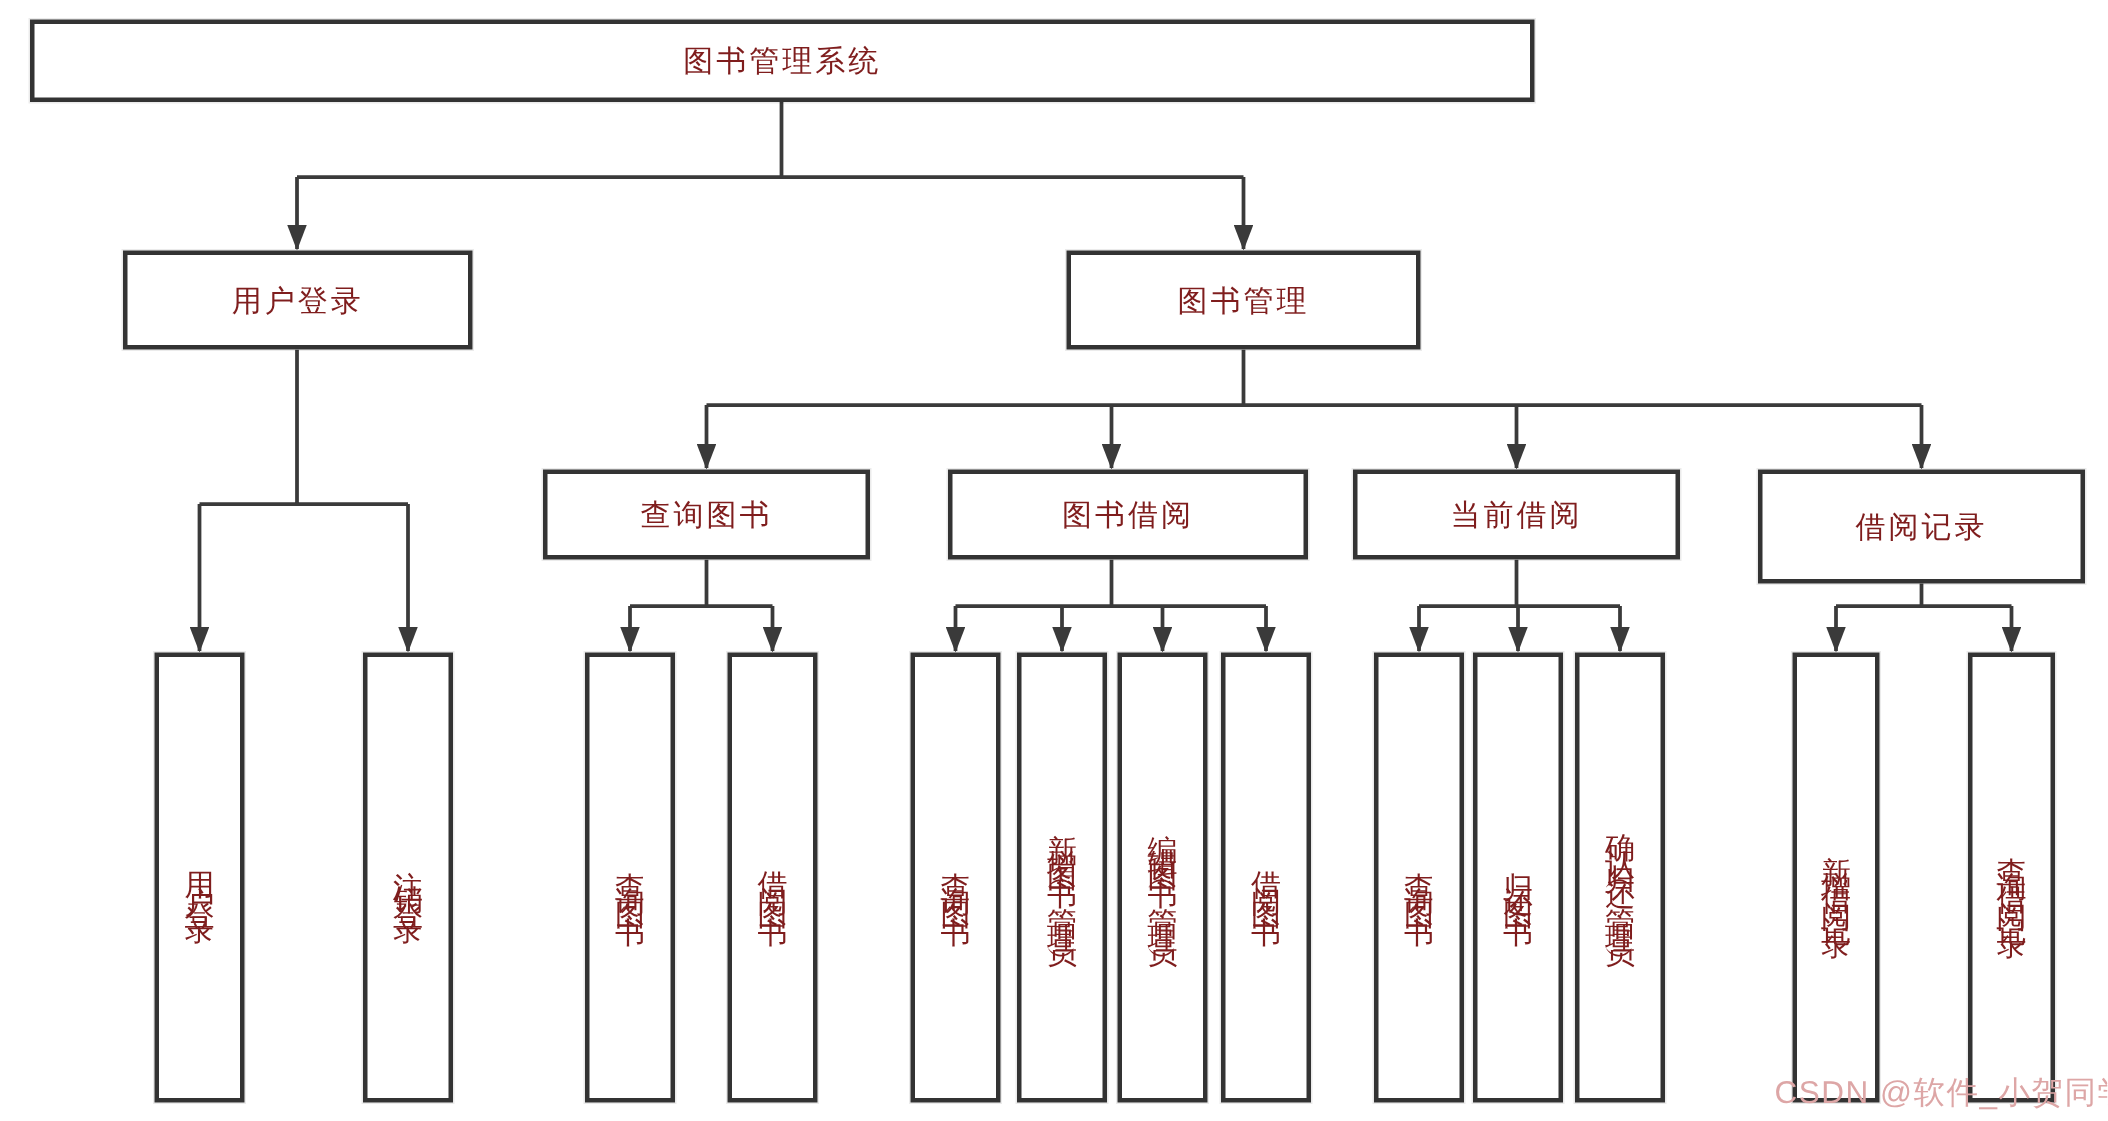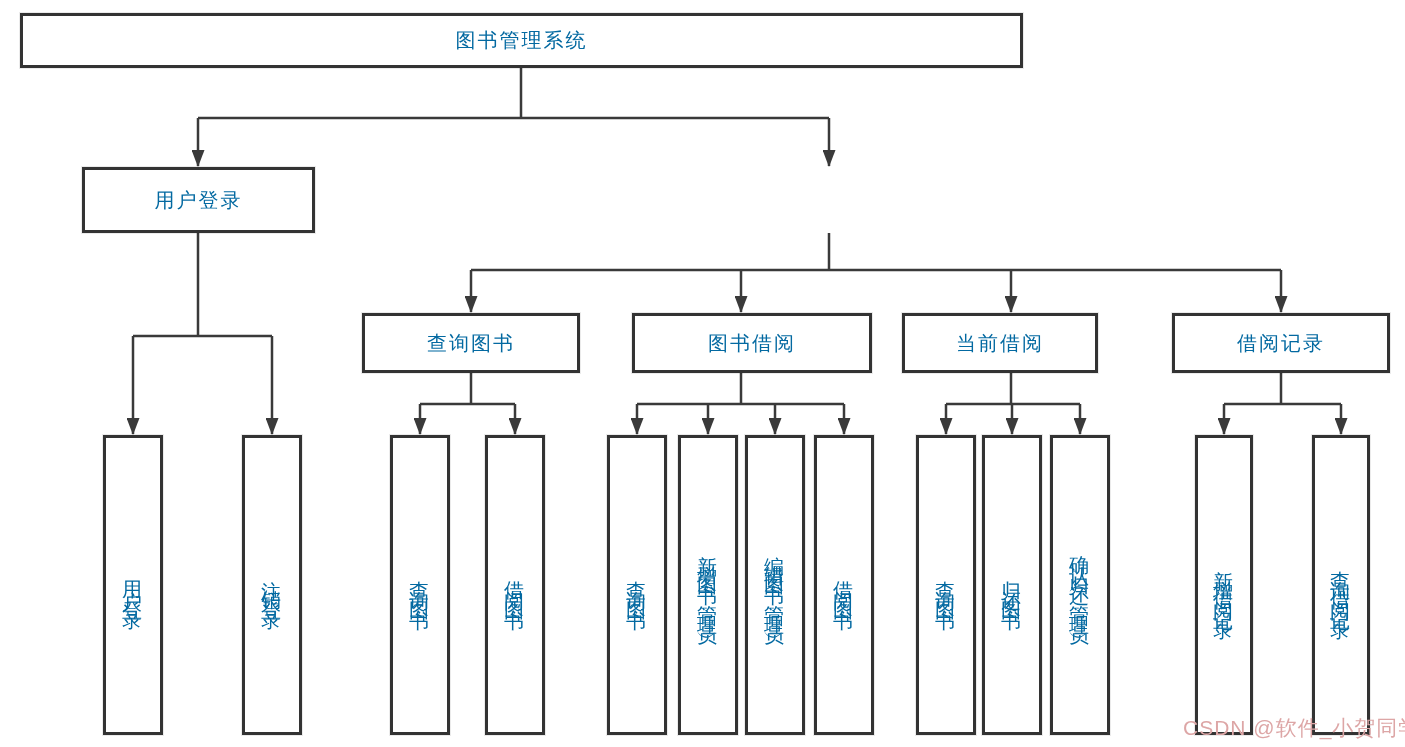--- a/index.html
+++ b/index.html
@@ -23,38 +23,38 @@
     background: #ffffff;
     border: 3px solid #333333;
     box-shadow: 0 0 0 1px rgba(0,0,0,0.08);
     display: flex;
     align-items: center;
     justify-content: center;
     color: #1c1c1c;
   }
   .lbl {
     font-size: 20px;
-    color: #0369a1;
+    color: #7f1d1d;
     letter-spacing: 2px;
     white-space: nowrap;
   }
   .vbox .lbl {
     writing-mode: vertical-lr;
     text-orientation: mixed;
     letter-spacing: 10px;
     white-space: normal;
   }
   
   #nd-root          { left: 20px;   top: 13px;  width: 1003px; height: 55px; }
   #nd-user-login    { left: 82px;   top: 167px; width: 233px;  height: 66px; }
   #nd-book-mgmt     { left: 711px;  top: 167px; width: 236px;  height: 66px; }
   #nd-new-book-rec  { left: 362px;  top: 313px; width: 218px;  height: 60px; }
   #nd-book-borrow   { left: 632px;  top: 313px; width: 240px;  height: 60px; }
-  #nd-cur-borrow    { left: 902px;  top: 313px; width: 196px;  height: 60px; }
-  #nd-borrow-rec    { left: 1172px; top: 313px; width: 218px;  height: 60px; }
+  #nd-cur-borrow    { left: 902px;  top: 313px; width: 218px;  height: 60px; }
+  #nd-borrow-rec    { left: 1172px; top: 313px; width: 218px;  height: 76px; }
   .leaf             { top: 435px; width: 60px; height: 300px; }
   #nd-leaf-user-login   { left: 103px; }
   #nd-leaf-logout       { left: 242px; }
   #nd-nbr-query-book    { left: 390px; }
   #nd-nbr-borrow-book   { left: 485px; }
   #nd-bb-query-book     { left: 607px; }
   #nd-bb-add-book       { left: 678px; }
   #nd-bb-edit-book      { left: 745px; }
   #nd-bb-borrow-book    { left: 814px; }
   #nd-cb-query-book     { left: 916px; }
@@ -121,20 +121,23 @@
     <path class="wire" marker-end="url(#arw)" d="M1341,404 V434"></path>
   </svg>
 
   <div class="box" id="nd-root">
     <span class="lbl">图书管理系统</span>
   </div>
 
   <div class="box" id="nd-user-login">
     <span class="lbl">用户登录</span>
   </div>
+  <div class="box" id="nd-book-mgmt">
+    <span class="lbl">图书管理</span>
+  </div>
 
   <div class="box" id="nd-new-book-rec">
     <span class="lbl">查询图书</span>
   </div>
   <div class="box" id="nd-book-borrow">
     <span class="lbl">图书借阅</span>
   </div>
   <div class="box" id="nd-cur-borrow">
     <span class="lbl">当前借阅</span>
   </div>

